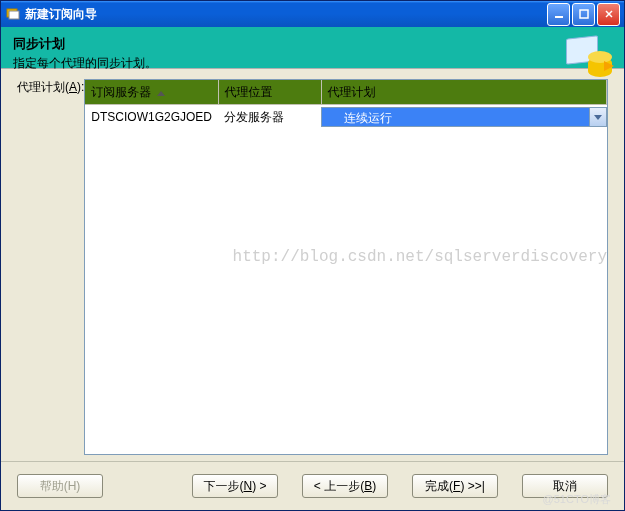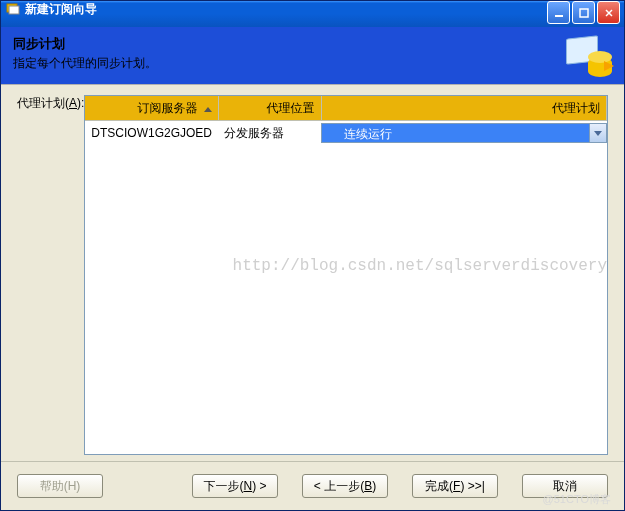--- a/index.html
+++ b/index.html
@@ -1,38 +1,38 @@
 <!DOCTYPE html>
 <html><head>
 <meta charset="utf-8">
 <style>
 html,body{margin:0;padding:0;font-family:"Microsoft YaHei",SimSun,Tahoma,sans-serif;font-size:12px;background:#ece9d8}
 .window{width:625px;height:511px;background:#ece9d8;border:1px solid #0a246a;box-sizing:border-box;display:flex;flex-direction:column}
-.titlebar{height:26px;background:linear-gradient(to bottom,#3a95ff 0%,#0a5fd8 8%,#0a5fd8 50%,#0953c0 100%);display:flex;padding:0 4px;color:#fff;font-weight:bold}
+.titlebar{height:26px;background:linear-gradient(to bottom,#3a95ff 0%,#0a5fd8 8%,#0a5fd8 50%,#0953c0 100%);display:flex;align-items:center;padding:0 4px;color:#fff;font-weight:bold}
 .titlebar .ticon{width:16px;height:16px;margin-right:4px;display:flex;align-items:center;justify-content:center}
 .titlebar .title{flex:1;font-size:12px}
 .titlebar .wbtn{width:21px;height:21px;margin-left:2px;border:1px solid #fff;border-radius:3px;display:flex;align-items:center;justify-content:center;color:#fff;font-size:10px;font-weight:bold}
 .titlebar .min{background:linear-gradient(#6aa6ff,#2d6fd8)}
 .titlebar .max{background:linear-gradient(#6aa6ff,#2d6fd8)}
 .titlebar .close{background:linear-gradient(#f08070,#d83020)}
-.header{height:58px;background:#1d4ed8;border-bottom:1px solid #b0b0b0;display:flex;padding:8px 12px;box-sizing:border-box}
+.header{height:42px;background:#14b8a6;border-bottom:1px solid #b0b0b0;display:flex;padding:8px 12px;box-sizing:border-box}
 .header .ht{flex:1}
 .header .ht h1{margin:0;font-size:13px;font-weight:bold}
 .header .ht p{margin:2px 0 0 0;font-size:12px;color:#000}
 .header .hicon{width:48px;height:42px;position:relative}
 .header .hicon .box{position:absolute;left:2px;top:2px;width:30px;height:24px;background:#dff0ff;border:1px solid #8fb8e0;border-radius:2px;transform:skewY(-6deg)}
 .header .hicon .cyl{position:absolute;right:0;bottom:0;width:24px;height:20px;background:#f5c400;border-radius:12px/6px}
 .header .hicon .cyl::before{content:"";position:absolute;top:-6px;left:0;width:24px;height:12px;background:#f8d94a;border-radius:50%}
 .header .hicon .arrow{position:absolute;right:-2px;bottom:6px;width:0;height:0;border-top:5px solid transparent;border-bottom:5px solid transparent;border-left:10px solid #f8a200}
 .content{flex:1;padding:10px 16px 6px;display:flex;flex-direction:row}
 .lbl{margin:0 0 4px 0}
 .lbl u{text-decoration:underline}
 .tablewrap{flex:1;border:1px solid #7f9db9;background:#fff;overflow:hidden;position:relative}
 table{width:100%;border-collapse:collapse;font-size:12px}
-thead th{background:#eab308;border:1px solid #c0c0b0;border-top:none;border-left:none;text-align:right;font-weight:normal;padding:3px 6px;height:18px}
+thead th{background:#4d7c0f;border:1px solid #c0c0b0;border-top:none;border-left:none;text-align:left;font-weight:normal;padding:3px 6px;height:18px}
 thead th:first-child{width:120px}
 thead th:nth-child(2){width:90px}
 thead th .sort{display:inline-block;margin-left:6px;width:0;height:0;border-left:4px solid transparent;border-right:4px solid transparent;border-bottom:5px solid #555}
 tbody td{padding:2px 6px;height:20px;vertical-align:middle}
 tbody tr.sel td.selcell{padding:0}
 .dropdown{display:flex;height:20px}
 .dropdown .dv{flex:1;background:#3b82f6;color:#fff;padding:2px 22px;border:1px solid #7f9db9;border-right:none;box-sizing:border-box;line-height:16px}
 .dropdown .dbtn{width:18px;background:linear-gradient(#e6eefc,#b8d0f0);border:1px solid #7f9db9;display:flex;align-items:center;justify-content:center;box-sizing:border-box}
 .dropdown .dbtn .tri{width:0;height:0;border-left:4px solid transparent;border-right:4px solid transparent;border-top:5px solid #4a6a99}
 .watermark{position:absolute;top:45%;left:0;right:0;text-align:right;color:#cfcfcf;font-family:Liberation Mono, monospace;font-size:16px;pointer-events:none}

